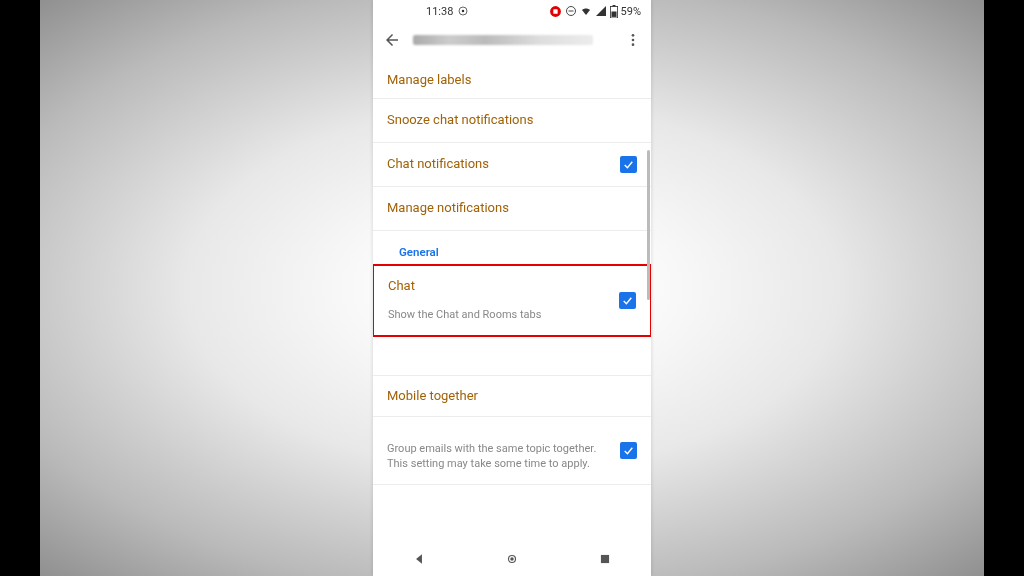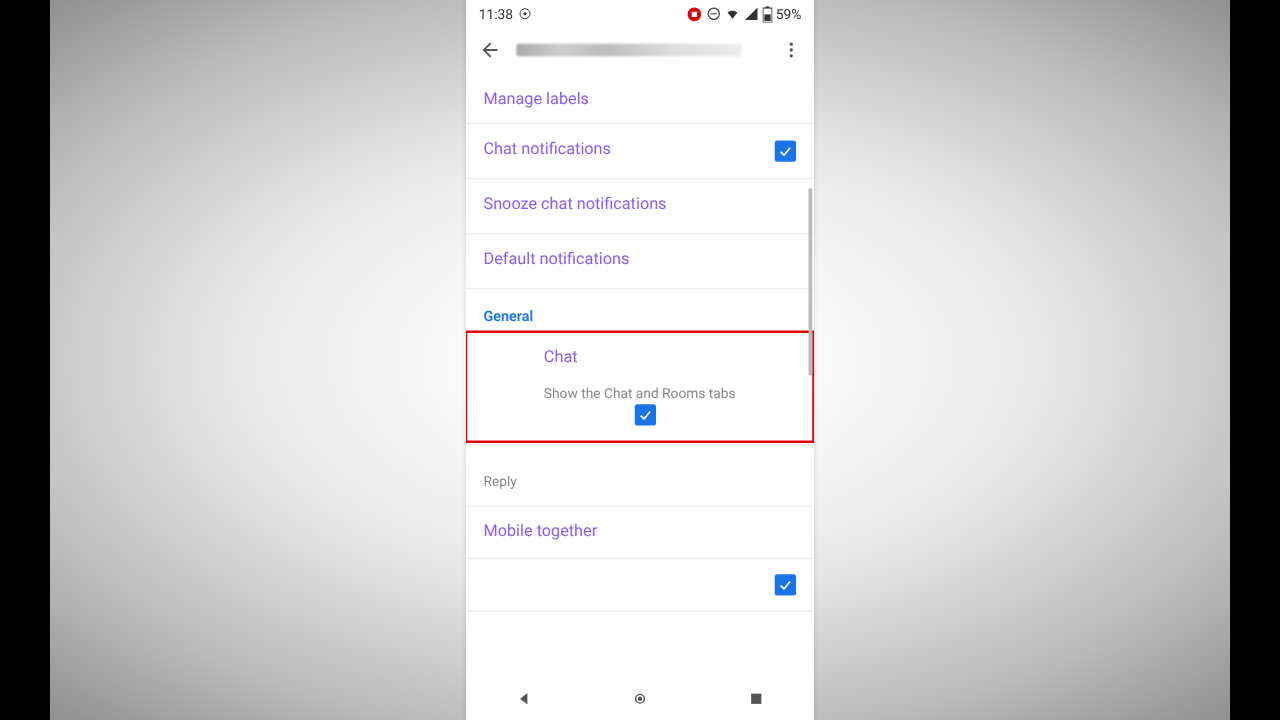--- a/index.html
+++ b/index.html
@@ -40,20 +40,21 @@
     }
     .statusbar {
       height: 22px;
       display: flex;
       justify-content: space-between;
       align-items: center;
       padding: 0 10px;
       font-size: 11px;
       color: #333;
       background: #fff;
+      margin-left: 43px;
     }
     .status-left { display: flex; align-items: center; gap: 4px; }
     .status-right { display: flex; align-items: center; gap: 3px; }
     .appbar {
       height: 36px;
       display: flex;
       align-items: center;
       padding: 0 10px;
       justify-content: space-between;
       background: #fff;
@@ -78,52 +79,52 @@
       display: flex;
       align-items: center;
       justify-content: space-between;
       min-height: 40px;
     }
     .list-item.noborder { border-bottom: none; padding-bottom: 6px; padding-top: 10px;}
     .list-item.tall { padding: 13px 14px; }
     .item-text { display: flex; flex-direction: column; flex: 1; }
     .item-title {
       font-size: 13px;
-      color: #8b5cf6;
+      color: #a16207;
       line-height: 1.3;
     }
     .item-subtitle {
       font-size: 11px;
       color: #888;
       line-height: 1.35;
       margin-top: 13px;
     }
     .section-header {
       font-size: 11.5px;
       color: #1a73e8;
       font-weight: 600;
       padding: 14px 14px 6px 14px;
+      margin-left: 12px;
     }
     .checkbox {
       width: 17px;
       height: 17px;
       background: #1a73e8;
       border-radius: 2px;
       display: flex;
       align-items: center;
       justify-content: center;
       flex-shrink: 0;
       margin-left: 8px;
     }
     .checkbox svg { width: 13px; height: 13px; fill: none; stroke: #fff; stroke-width: 2.5; }
     .highlight {
       border: 2px solid #e30000;
       margin: -1px;
       position: relative;
-      flex-direction: column;
     }
     .navbar {
       height: 34px;
       display: flex;
       justify-content: space-around;
       align-items: center;
       background: #fff;
     }
     .navbar svg { width: 14px; height: 14px; fill: #555; }
     .scrollbar {
@@ -196,70 +197,70 @@
 
     <div class="list-item noborder">
       <div class="item-text">
           <span class="item-title">Manage labels</span>
         </div>
     </div>
     <div style="height:1px;background:#ececec;"></div>
 
     <div class="list-item tall">
       <div class="item-text">
+          <span class="item-title">Snooze chat notifications</span>
+        </div>
+    </div>
+
+    <div class="list-item tall">
+      <div class="item-text">
           <span class="item-title">Chat notifications</span>
         </div>
       <div class="checkbox">
           <svg viewBox="0 0 24 24">
             <polyline points="5,13 10,18 19,7"></polyline>
           </svg>
         </div>
     </div>
 
+
     <div class="list-item tall">
       <div class="item-text">
-          <span class="item-title">Snooze chat notifications</span>
-        </div>
-    </div>
-
-
-    <div class="list-item tall">
-      <div class="item-text">
-          <span class="item-title">Default notifications</span>
+          <span class="item-title">Manage notifications</span>
         </div>
     </div>
 
     <div class="section-header">General</div>
 
     <div class="list-item highlight" style="border-bottom:2px solid #e30000;">
       <div class="item-text">
         <span class="item-title">Chat</span>
         <span class="item-subtitle">Show the Chat and Rooms tabs</span>
       </div>
       <div class="checkbox">
           <svg viewBox="0 0 24 24">
             <polyline points="5,13 10,18 19,7"></polyline>
           </svg>
         </div>
     </div>
 
     <div class="list-item">
       <div class="item-text">
-        <span class="item-subtitle">Reply</span>
       </div>
     </div>
 
     <div class="list-item">
       <div class="item-text">
         <span class="item-title">Mobile together</span>
       </div>
     </div>
 
     <div class="list-item">
       <div class="item-text">
+        <span class="item-subtitle">Group emails with the same topic together. This setting may take some time to apply.</span>
       </div>
       <div class="checkbox">
           <svg viewBox="0 0 24 24">
             <polyline points="5,13 10,18 19,7"></polyline>
           </svg>
         </div>
     </div>
 
     <div class="scrollbar"></div>
   </div>

